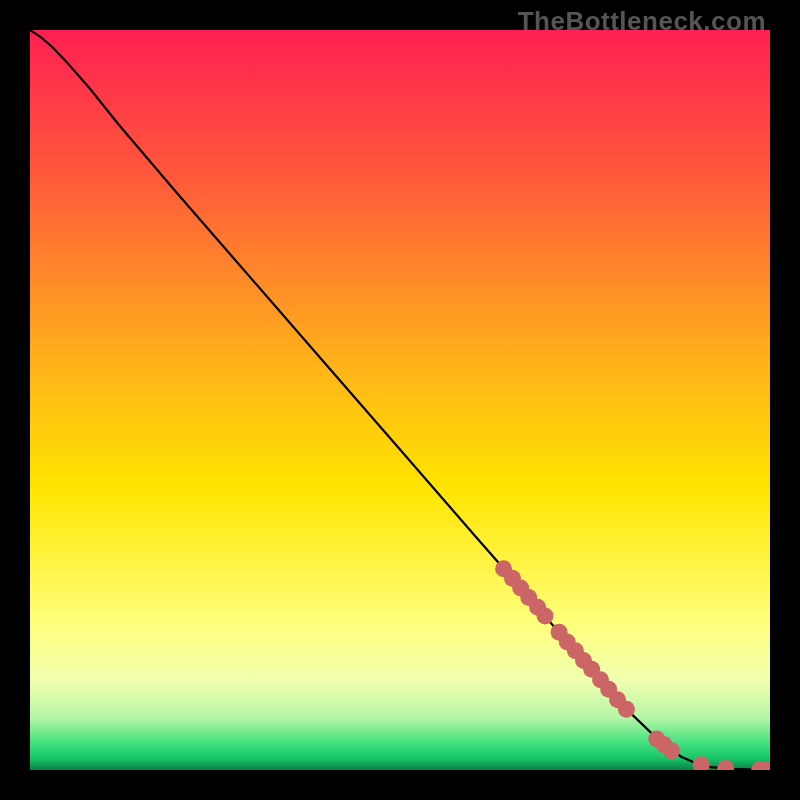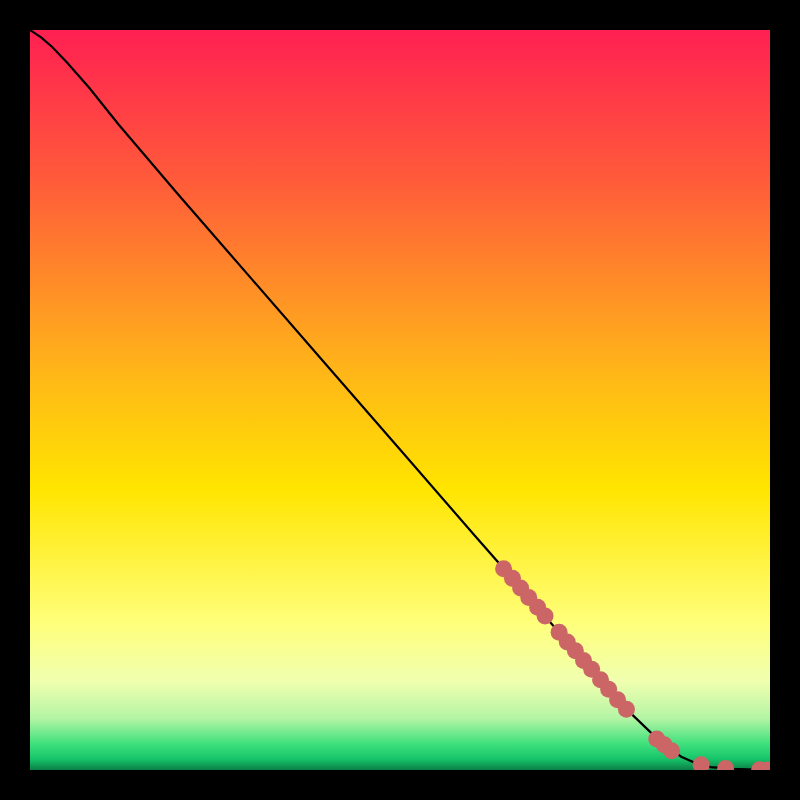--- a/index.html
+++ b/index.html
@@ -33,20 +33,21 @@
     font-weight: 600;
     letter-spacing: 0.5px;
     user-select: none;
   }
   svg { display: block; }
 </style>
 </head>
 <body>
 
 <div class="frame">
+  <div class="watermark">TheBottleneck.com</div>
   <div class="plot">
     <svg id="chart-svg" width="740" height="740" viewBox="0 0 740 740">
       <defs>
         <linearGradient id="bg-grad" x1="0" y1="0" x2="0" y2="1">
             <stop offset="0.00%" stop-color="#FF2052"></stop>
             <stop offset="20.00%" stop-color="#FF5A3A"></stop>
             <stop offset="45.00%" stop-color="#FFB21A"></stop>
             <stop offset="62.00%" stop-color="#FFE500"></stop>
             <stop offset="80.00%" stop-color="#FFFF7A"></stop>
             <stop offset="88.00%" stop-color="#F0FFB0"></stop>

